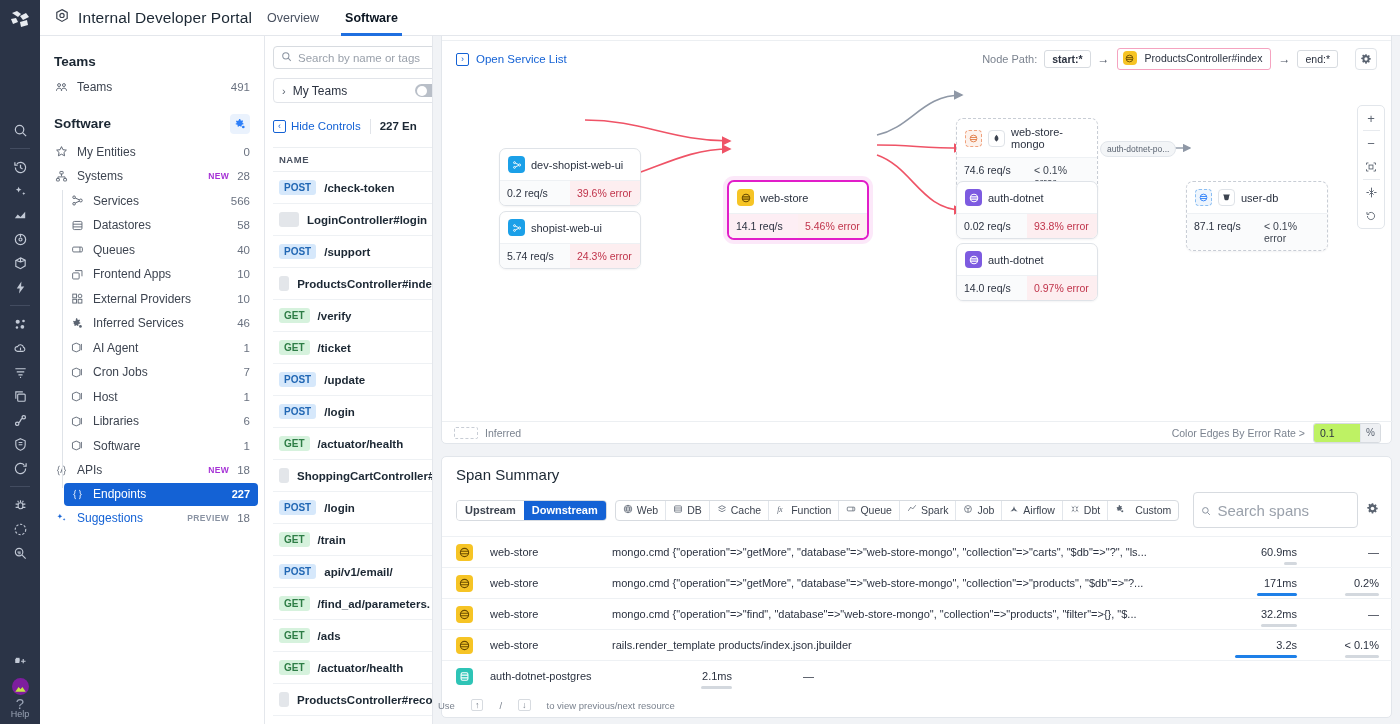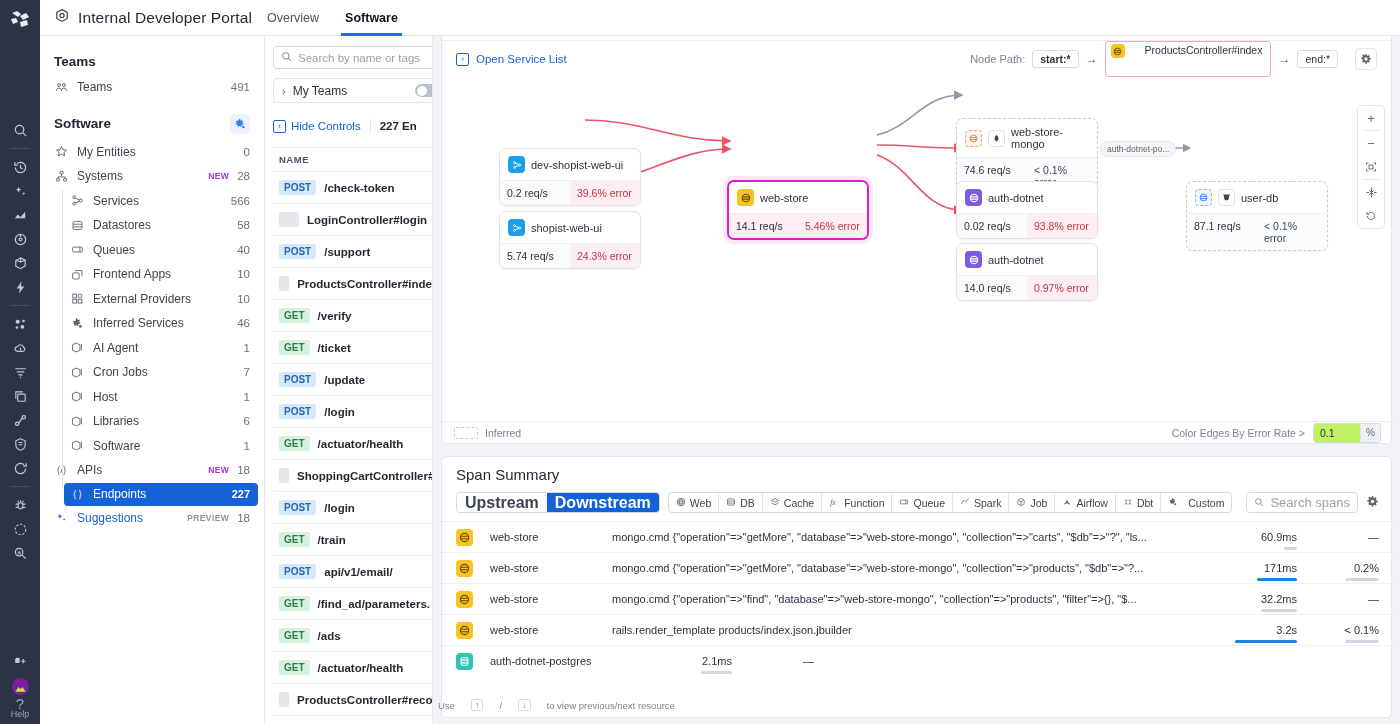--- a/index.html
+++ b/index.html
@@ -118,21 +118,21 @@
   .card { background:#fff; border:1px solid #e2e6eb; border-radius:5px; }
   .deps { position:absolute; left:8px; top:4px; width:951px; height:440px; }
   .deps-hd { height:36px; display:flex; align-items:center; gap:9px; padding-left:12px; border-bottom:1px solid #eceff2; }
   .deps-hd .ttl { font-size:15px; color:#1b2733; }
   .chev { color:#5b6471; font-size:12px; }
   .deps-sub { height: 36px; display:flex; align-items:center; padding: 0 14px; position:relative;}
   .osl { display:flex; align-items:center; gap:7px; color:#1462d5; font-size:11.5px; }
   .osl-box { width:13px;height:13px;border:1px solid #1462d5;border-radius:2px;display:flex;align-items:center;justify-content:center;font-size:9px;}
   .nodepath { margin-left:auto; display:flex; align-items:center; gap:7px; font-size:11px; color:#7b838f;}
   .np-chip { border:1px solid #d7dbe0; border-radius:3px; padding: 2px 7px; font-size:10.5px; color:#2b3240; background:#fff; font-weight:bold;}
-  .np-chip.main { display:flex; align-items:flex-start; gap:20px; border-color:#f5a3c0; font-weight:normal; padding: 2px 8px 18px 5px;}
+  .np-chip.main { display:flex; align-items:center; gap:8px; border-color:#f5a3c0; font-weight:normal; padding: 2px 8px 4px 5px;}
   .np-arrow { color:#4a5261; font-size:12px; }
   .gear-btn { width:22px;height:22px;border:1px solid #dfe3e8;border-radius:4px;display:flex;align-items:center;justify-content:center;color:#5b6471;background:#fff;}
 
   .graph { position:absolute; left:0; top:72px; width:951px; height:338px; overflow:hidden;}
   .gnode {
     position:absolute; background:#fff; border:1px solid #dfe3e8; border-radius:7px; width:142px;
     box-shadow: 0 1px 2px rgba(16,24,40,.05); overflow:hidden;
   }
   .gnode.inferred { border:1.5px dashed #c8cdd5; }
   .gnode .ghead { display:flex; align-items:center; gap:6px; padding: 7px 8px; font-size:11px; color:#2b3240; }
@@ -166,26 +166,26 @@
   .cebr { margin-left:auto; display:flex; align-items:center; gap:8px; }
   .cebr .inp { display:flex; border:1px solid #d7dbe0; border-radius:3px; overflow:hidden; height:20px;}
   .cebr .inp .v { width:46px; padding: 0 6px; display:flex;align-items:center; font-size:10.5px; color:#2b3240; background:#bef264;}
   .cebr .inp .u { width:20px; background:#eef0f3; display:flex;align-items:center;justify-content:center;font-size:10px;color:#5b6471;border-left:1px solid #e2e6eb;}
 
   
   .spans { position:absolute; left:8px; top:456px; width:951px; height:262px; }
   .sp-title { font-size:15px; color:#1b2733; padding: 9px 0 0 14px; }
   .sp-tabs { display:flex; align-items:center; gap:8px; padding: 9px 12px 0 14px; }
   .seg { display:flex; border:1px solid #d7dbe0; border-radius:4px; overflow:hidden; height:21px;}
-  .seg .s { font-size:16px; padding: 0 8px; display:flex;align-items:center; color:#3d4450; background:#fff; font-weight:bold;}
+  .seg .s { font-size:11px; padding: 0 8px; display:flex;align-items:center; color:#3d4450; background:#fff; font-weight:bold;}
   .seg .s.on { background:#1462d5; color:#fff; }
   .ftabs { display:flex; border:1px solid #d7dbe0; border-radius:4px; overflow:hidden; height:21px;}
   .ftabs .f { font-size:10.5px; padding: 0 7px; display:flex;align-items:center; gap:4px; color:#3d4450; border-right:1px solid #e2e6eb;}
   .ftabs .f:last-child{border-right:none;gap:10px;}
-  .sp-search { margin-left:6px; height:21px; flex:1; max-width:205px; border:1px solid #d7dbe0; border-radius:4px; display:flex;align-items:center;gap:6px;padding:0 7px;font-size:13px;color:#9aa1ab;}
+  .sp-search { margin-left:6px; height:36px; flex:1; max-width:205px; border:1px solid #d7dbe0; border-radius:4px; display:flex;align-items:center;gap:6px;padding:0 7px;font-size:15px;color:#9aa1ab;}
   .sp-gear { margin-left:auto; color:#5b6471; }
   .tbl { margin-top: 8px; width:951px; }
   .th { display:flex; font-size:8.5px; font-weight:bold; letter-spacing:.4px; color:#4a5261; padding: 0 14px 5px 14px; }
   .tr { display:flex; align-items:center; height:31px; border-top:1px solid #eef1f4; padding: 0 14px; font-size:11px; color:#2b3240;}
   .c-type{width:34px;}
   .c-svc{width:122px; white-space:nowrap; overflow:hidden;}
   .c-span{flex:1; white-space:nowrap; overflow:hidden; text-overflow:ellipsis; padding-right:10px;}
   .c-dur{width:120px; text-align:right; position:relative;}
   .c-err{width:82px; text-align:right; position:relative;}
   .bar { position:absolute; right:0; bottom:-7px; height:3px; background:#d3d8de; border-radius:2px;}

